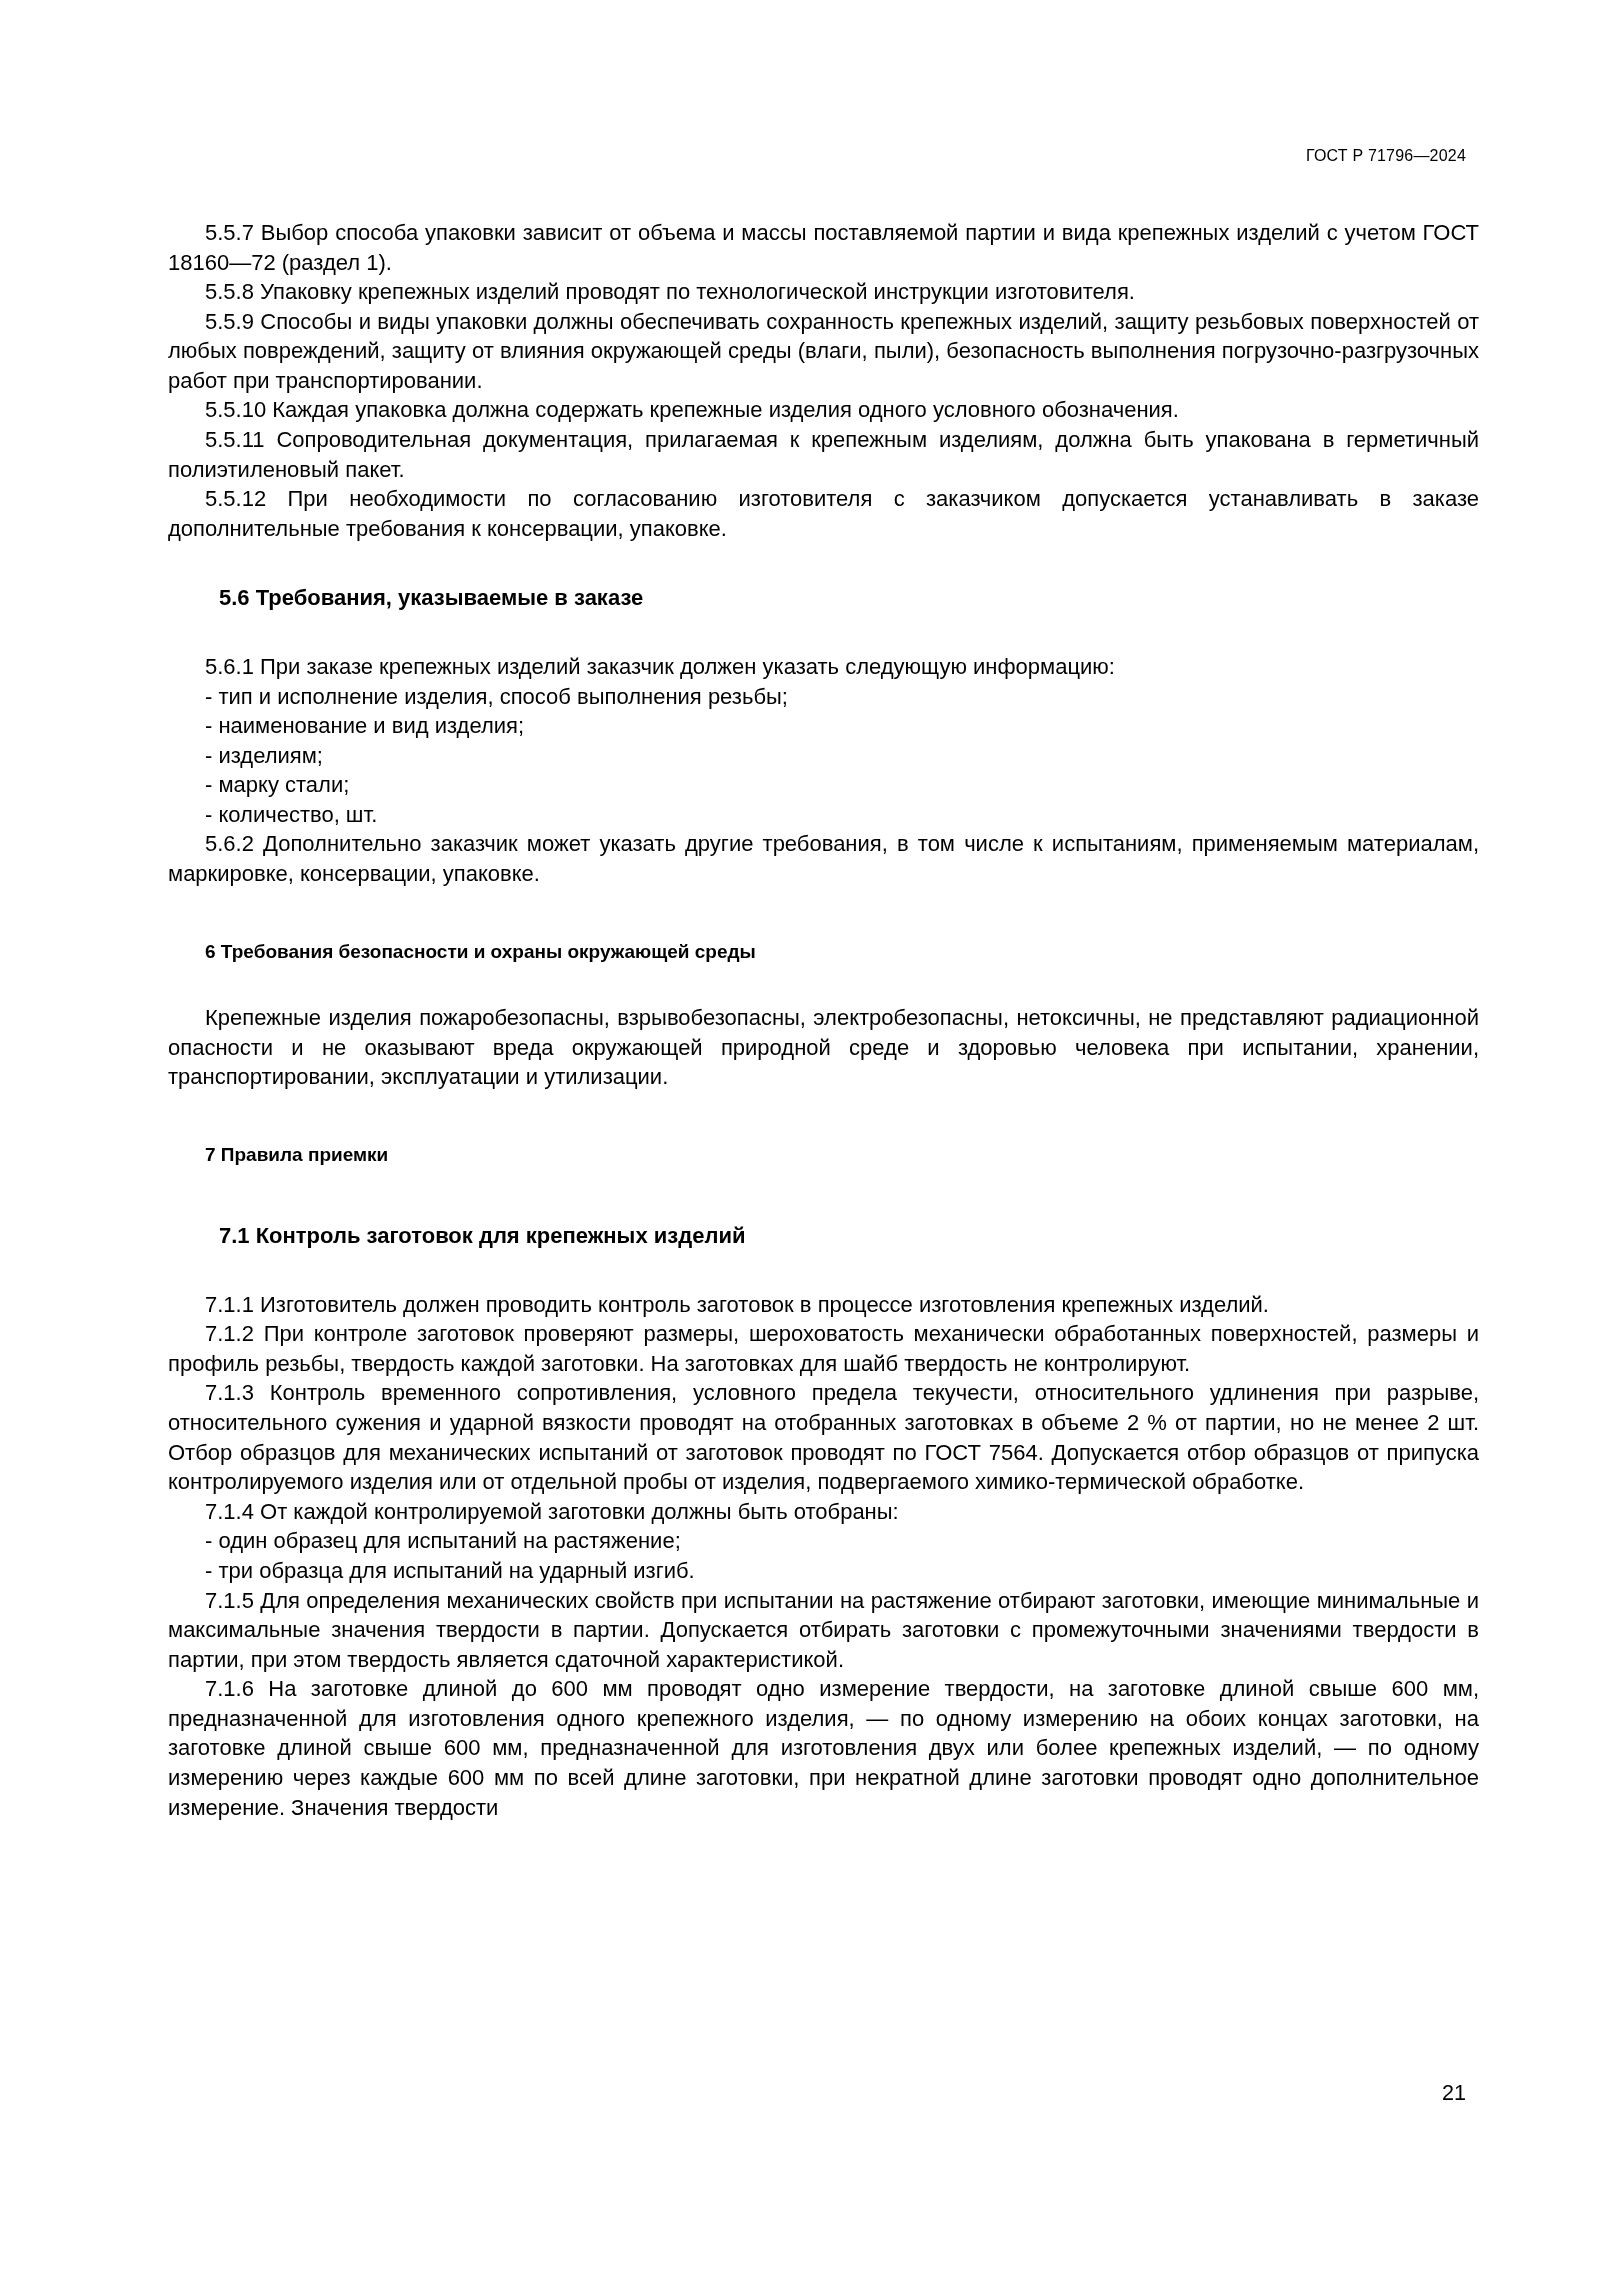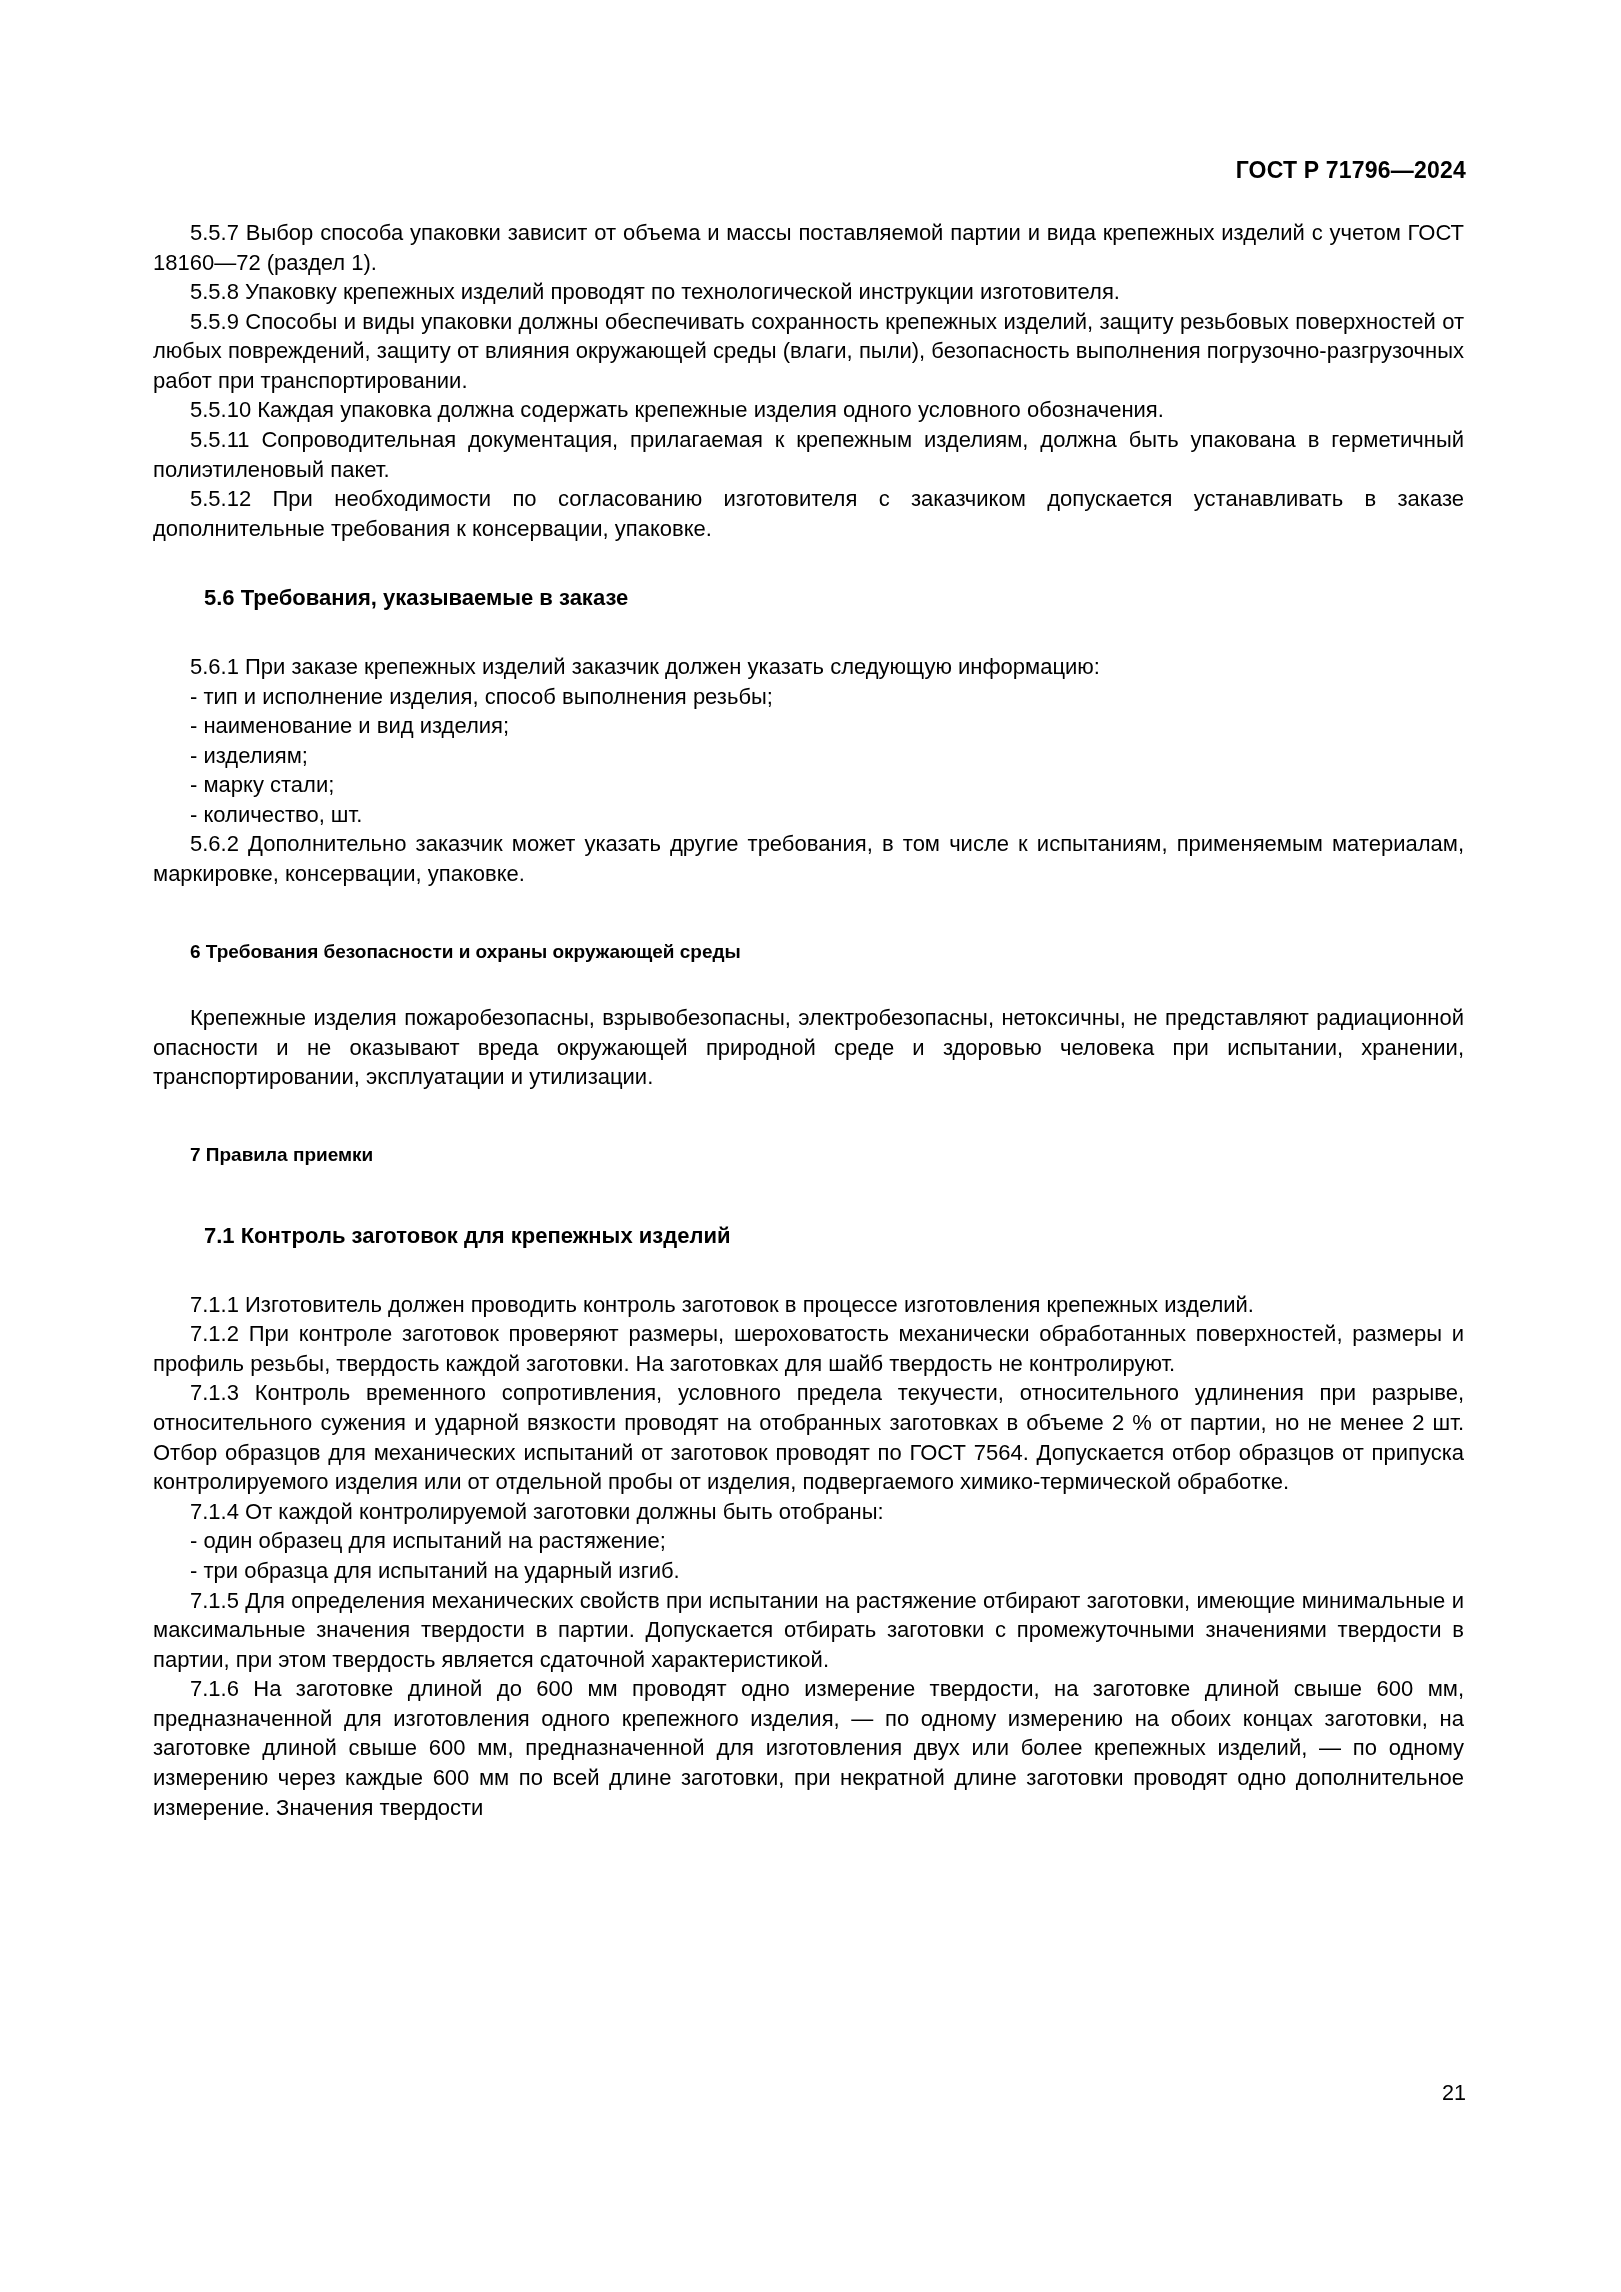--- a/index.html
+++ b/index.html
@@ -17,29 +17,29 @@
   .page {
     position: absolute;
     left: 0; top: 0;
     width: 1621px;
     height: 2293px;
     box-sizing: border-box;
     padding: 0;
   }
   .header {
     position: absolute;
-    top: 157px;
+    top: 147px;
     right: 155px;
-    font-size: 23px;
-    font-weight: bold;
+    font-size: 16px;
+    font-weight: normal;
     letter-spacing: 0.2px;
   }
   .content {
     position: absolute;
-    left: 153px;
+    left: 168px;
     top: 218px;
     width: 1311px;
   }
   p {
     margin: 0;
     font-size: 22px;
     line-height: 1.345;
     text-align: justify;
     text-justify: inter-word;
   }

